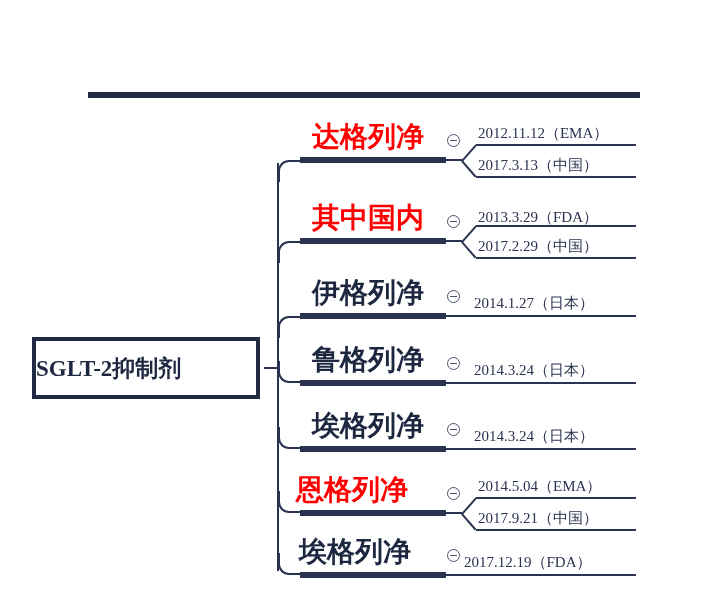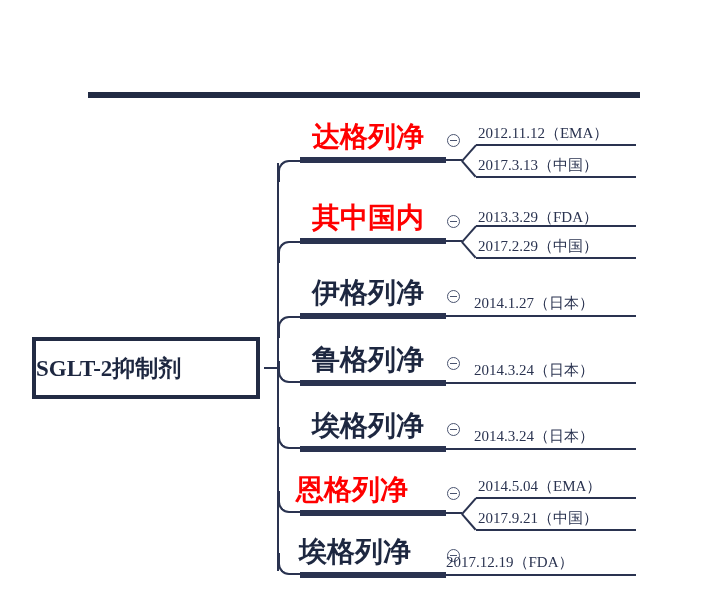--- a/index.html
+++ b/index.html
@@ -172,16 +172,16 @@
         <div class="date-text" style="left: 478px; top: 477px;">2014.5.04（EMA）</div>
         <div class="date-rule" style="left: 476px; top: 529px; width: 160px;"></div>
         <div class="date-text" style="left: 478px; top: 509px;">2017.9.21（中国）</div>
       </div>
       <div class="branch">
         <div class="elbow down" style="left: 278px; width: 22px; top: 553px; height: 22px;"></div>
         <div class="bar" style="left: 300px; top: 572px; width: 146px;"></div>
         <div class="node-label navy" style="left: 299px; top: 538px; text-align: center;">埃格列净</div>
         <div class="collapse" style="left: 447px; top: 549px;"></div>
         <div class="date-rule" style="left: 446px; top: 574px; width: 190px;"></div>
-        <div class="date-text" style="left: 446px; top: 553px; text-align: right;">2017.12.19（FDA）</div>
+        <div class="date-text" style="left: 464px; top: 553px; text-align: right;">2017.12.19（FDA）</div>
       </div>
     </div>
 </div>
 
 </body></html>

